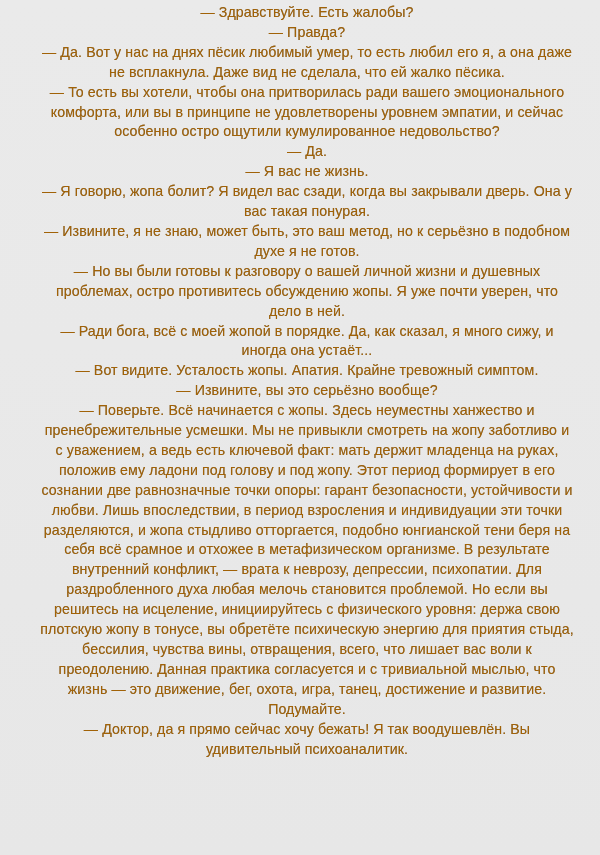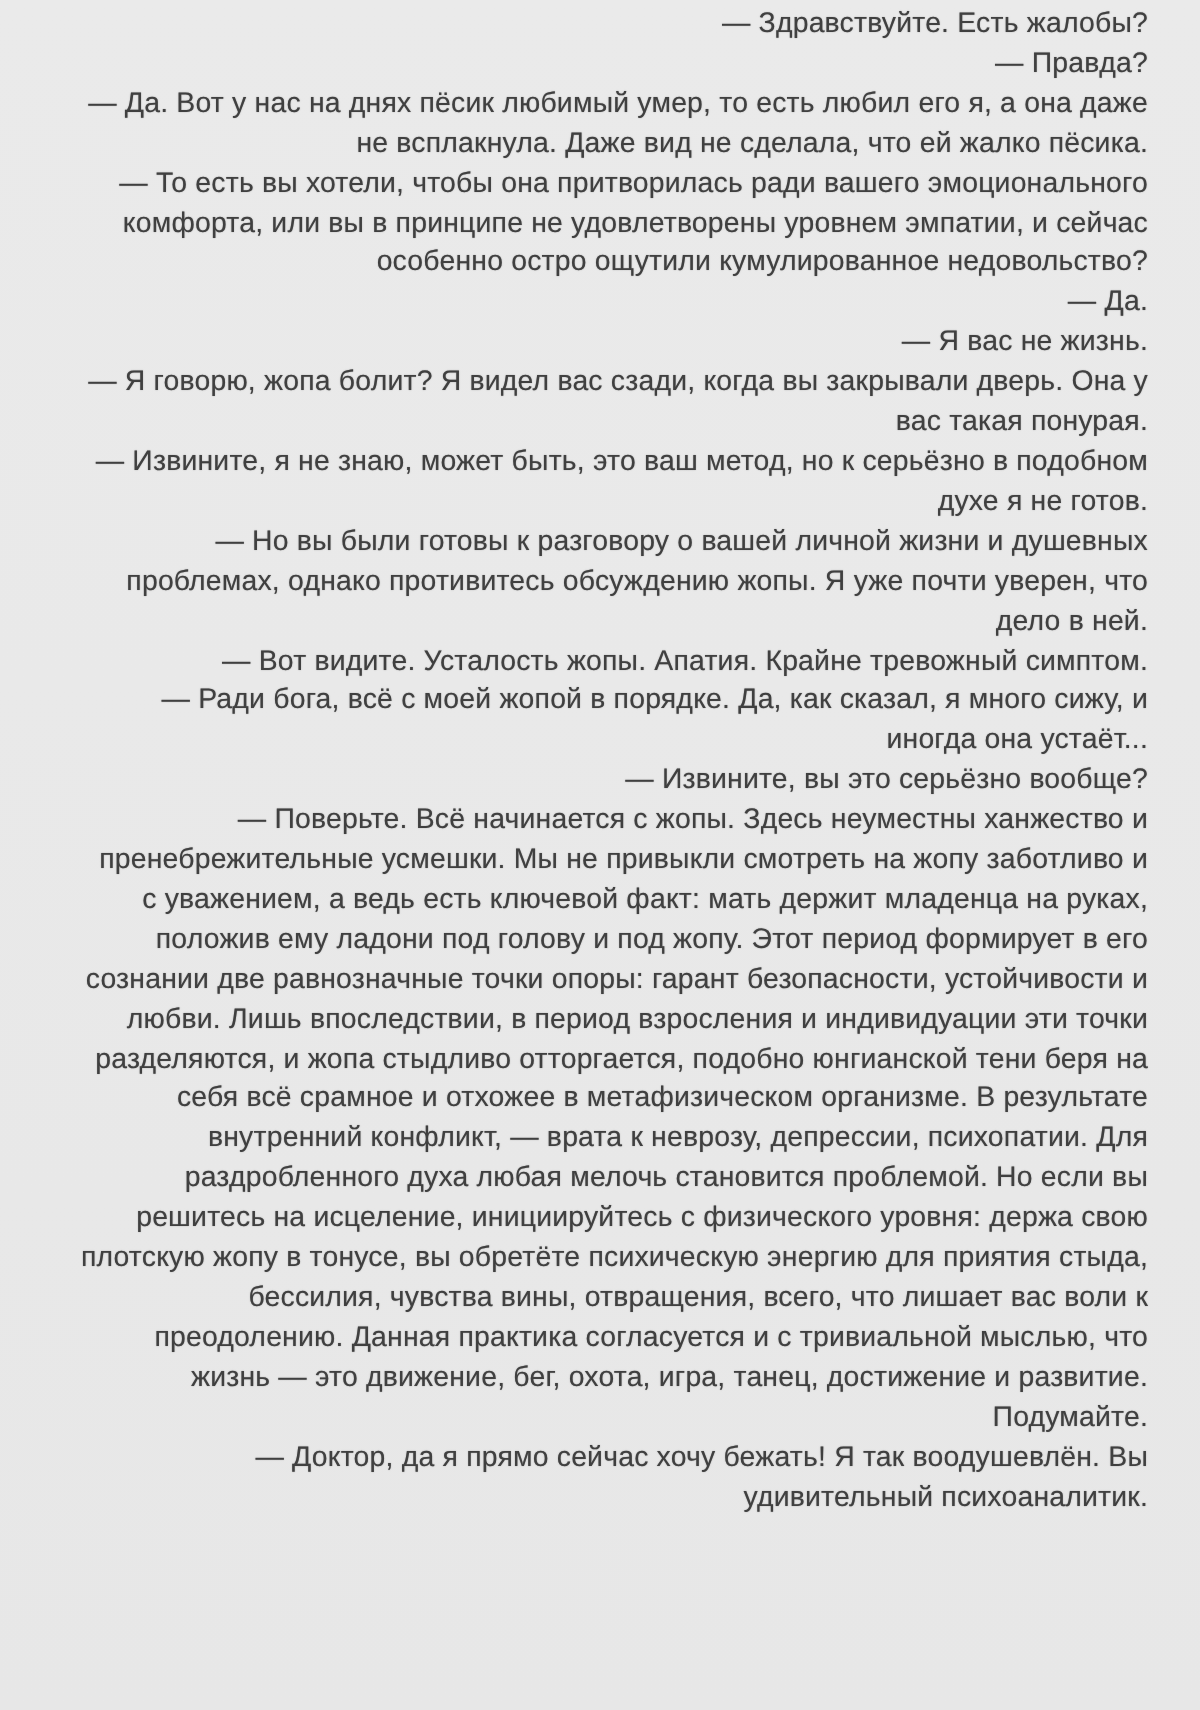--- a/index.html
+++ b/index.html
@@ -17,39 +17,39 @@
     box-sizing: border-box;
     width: 600px;
     height: 855px;
     padding: 3px 26px 0 40px;
   }
   .dialogue p {
     margin: 0;
     padding: 0;
     font-size: 14.2px;
     line-height: 19.9px;
-    color: #404040;
+    color: #a16207;
     letter-spacing: 0.1px;
     text-shadow: 0 0 0.6px rgba(70,70,70,0.55);
-    text-align: right;
+    text-align: center;
   }
 </style>
 </head>
 <body>
 
 <div class="page">
   <div class="dialogue">
       <p>— Здравствуйте. Есть жалобы?</p>
       <p>— Правда?</p>
       <p>— Да. Вот у нас на днях пёсик любимый умер, то есть любил его я, а она даже не всплакнула. Даже вид не сделала, что ей жалко пёсика.</p>
       <p>— То есть вы хотели, чтобы она притворилась ради вашего эмоционального комфорта, или вы в принципе не удовлетворены уровнем эмпатии, и сейчас особенно остро ощутили кумулированное недовольство?</p>
       <p>— Да.</p>
       <p>— Я вас не жизнь.</p>
       <p>— Я говорю, жопа болит? Я видел вас сзади, когда вы закрывали дверь. Она у вас такая понурая.</p>
       <p>— Извините, я не знаю, может быть, это ваш метод, но к серьёзно в подобном духе я не готов.</p>
-      <p>— Но вы были готовы к разговору о вашей личной жизни и душевных проблемах, однако противитесь обсуждению жопы. Я уже почти уверен, что дело в ней.</p>
+      <p>— Но вы были готовы к разговору о вашей личной жизни и душевных проблемах, остро противитесь обсуждению жопы. Я уже почти уверен, что дело в ней.</p>
+      <p>— Ради бога, всё с моей жопой в порядке. Да, как сказал, я много сижу, и иногда она устаёт...</p>
       <p>— Вот видите. Усталость жопы. Апатия. Крайне тревожный симптом.</p>
-      <p>— Ради бога, всё с моей жопой в порядке. Да, как сказал, я много сижу, и иногда она устаёт...</p>
       <p>— Извините, вы это серьёзно вообще?</p>
       <p>— Поверьте. Всё начинается с жопы. Здесь неуместны ханжество и пренебрежительные усмешки. Мы не привыкли смотреть на жопу заботливо и с уважением, а ведь есть ключевой факт: мать держит младенца на руках, положив ему ладони под голову и под жопу. Этот период формирует в его сознании две равнозначные точки опоры: гарант безопасности, устойчивости и любви. Лишь впоследствии, в период взросления и индивидуации эти точки разделяются, и жопа стыдливо отторгается, подобно юнгианской тени беря на себя всё срамное и отхожее в метафизическом организме. В результате внутренний конфликт, — врата к неврозу, депрессии, психопатии. Для раздробленного духа любая мелочь становится проблемой. Но если вы решитесь на исцеление, инициируйтесь с физического уровня: держа свою плотскую жопу в тонусе, вы обретёте психическую энергию для приятия стыда, бессилия, чувства вины, отвращения, всего, что лишает вас воли к преодолению. Данная практика согласуется и с тривиальной мыслью, что жизнь — это движение, бег, охота, игра, танец, достижение и развитие. Подумайте.</p>
       <p>— Доктор, да я прямо сейчас хочу бежать! Я так воодушевлён. Вы удивительный психоаналитик.</p>
     </div>
 </div>
 
 </body></html>

